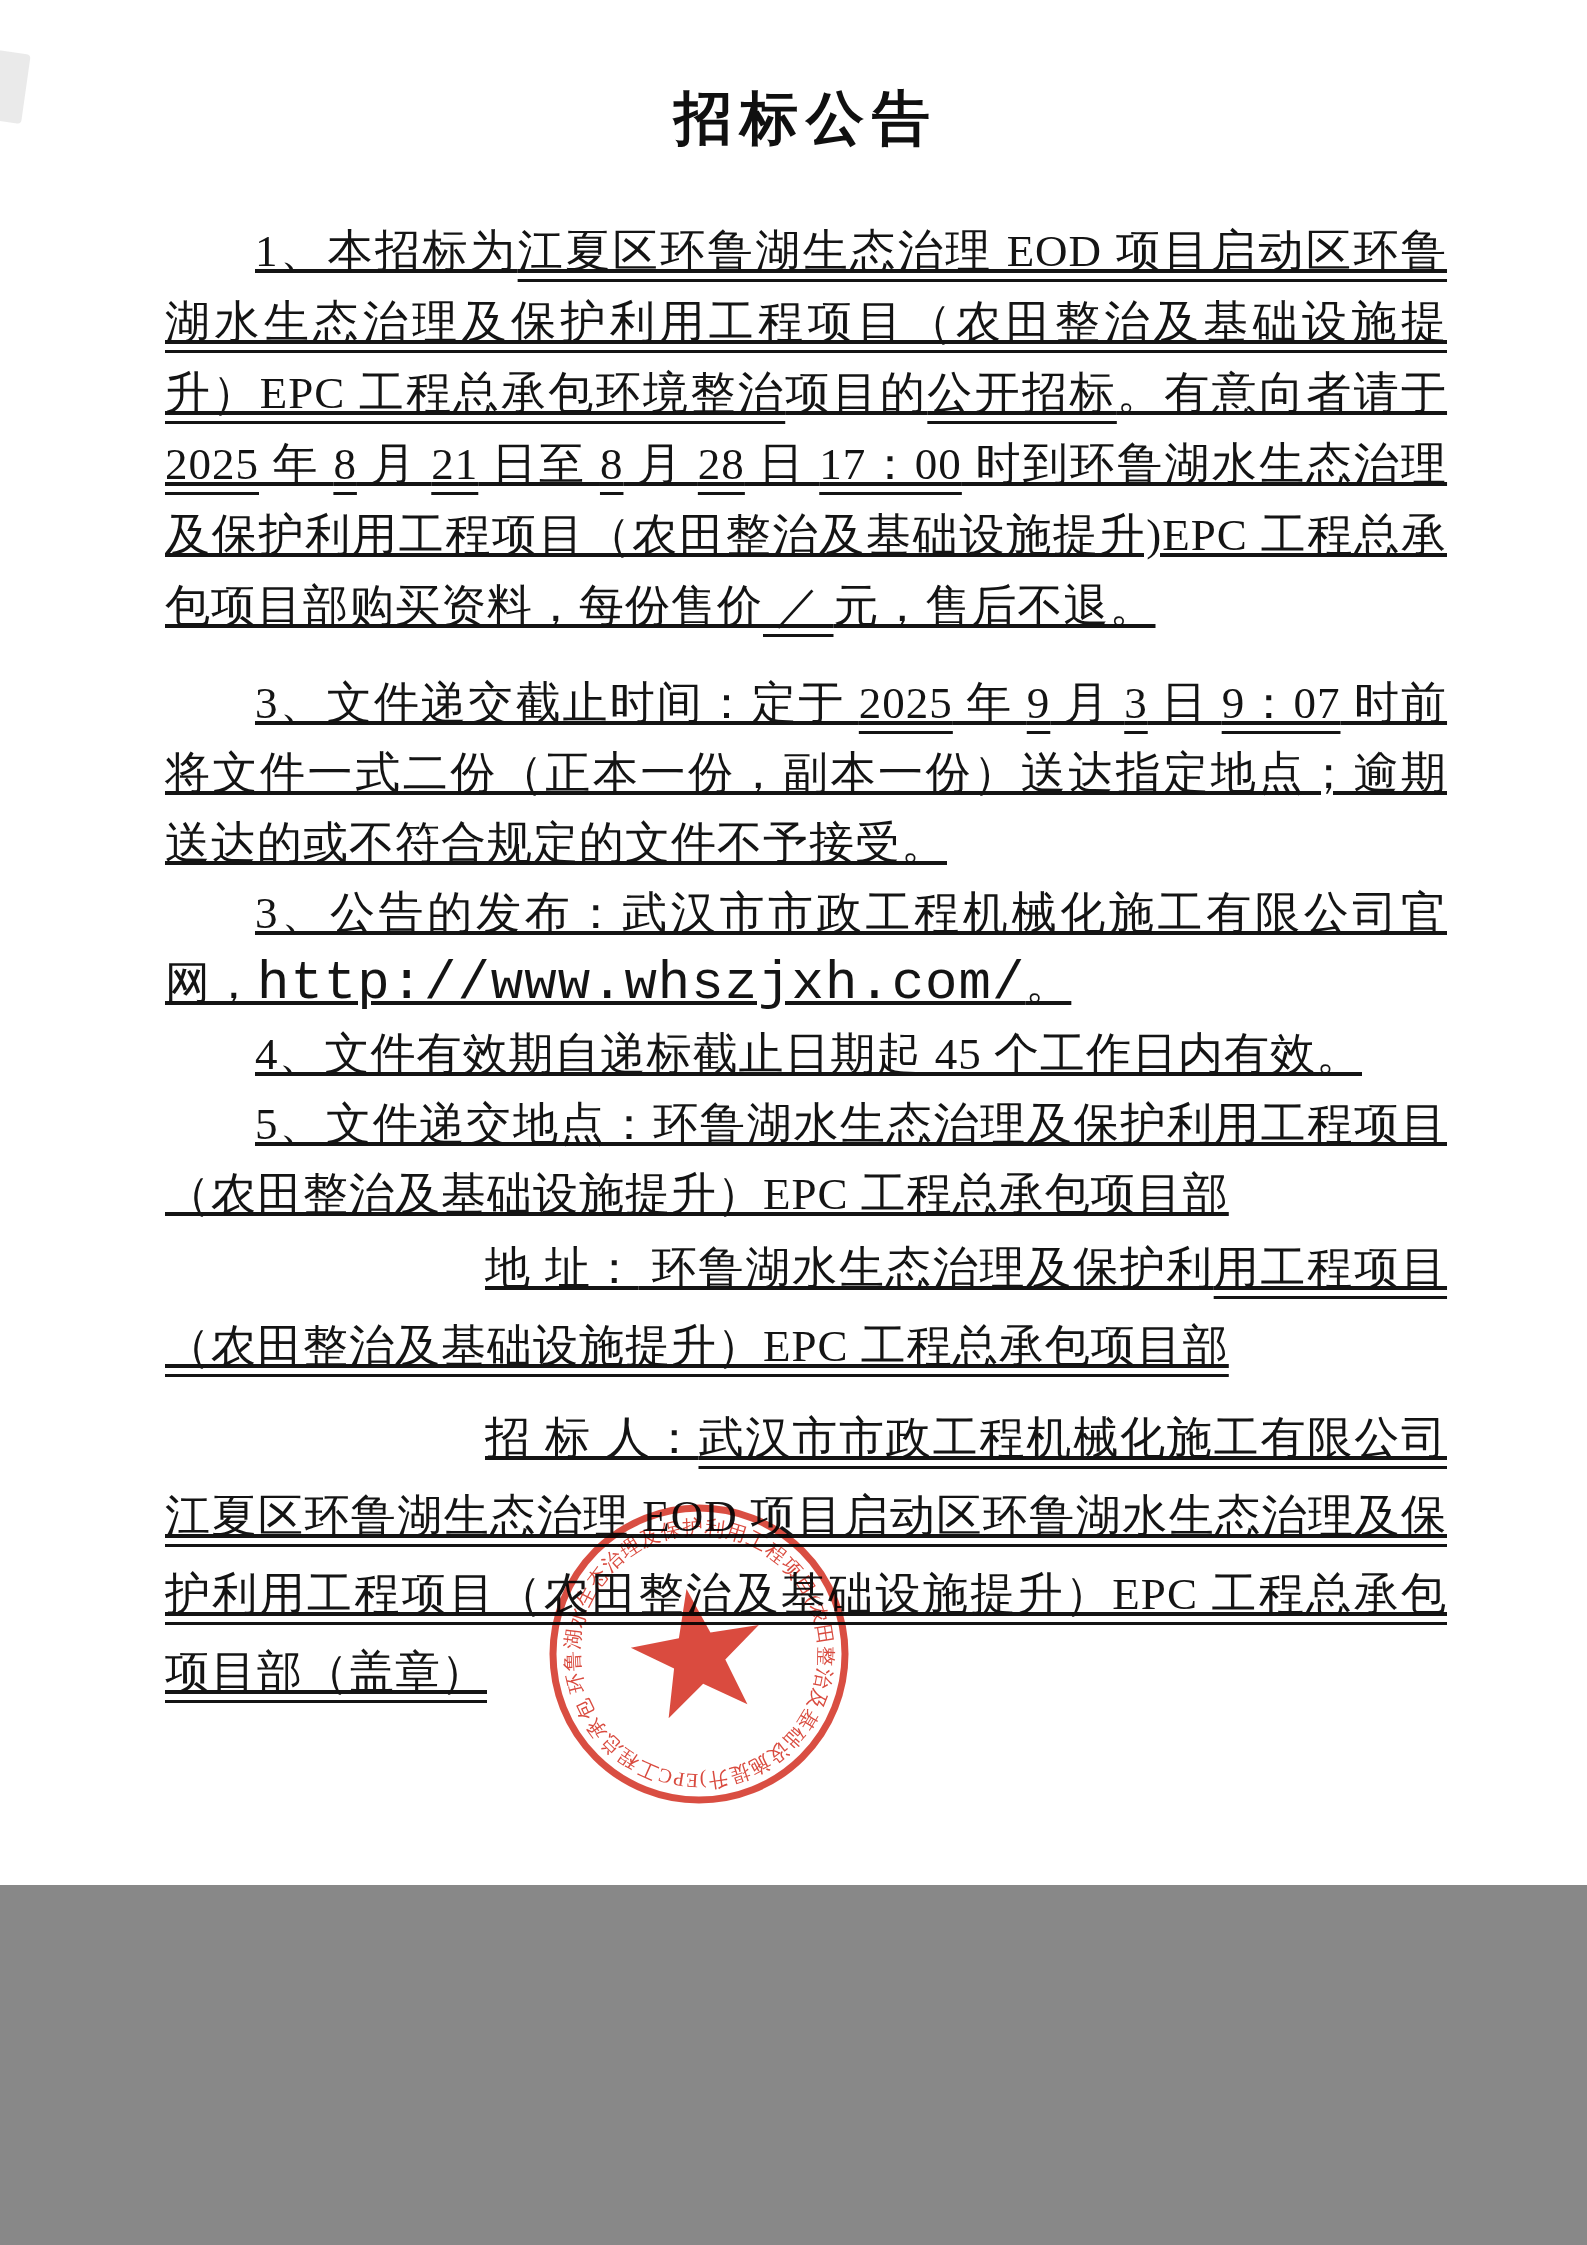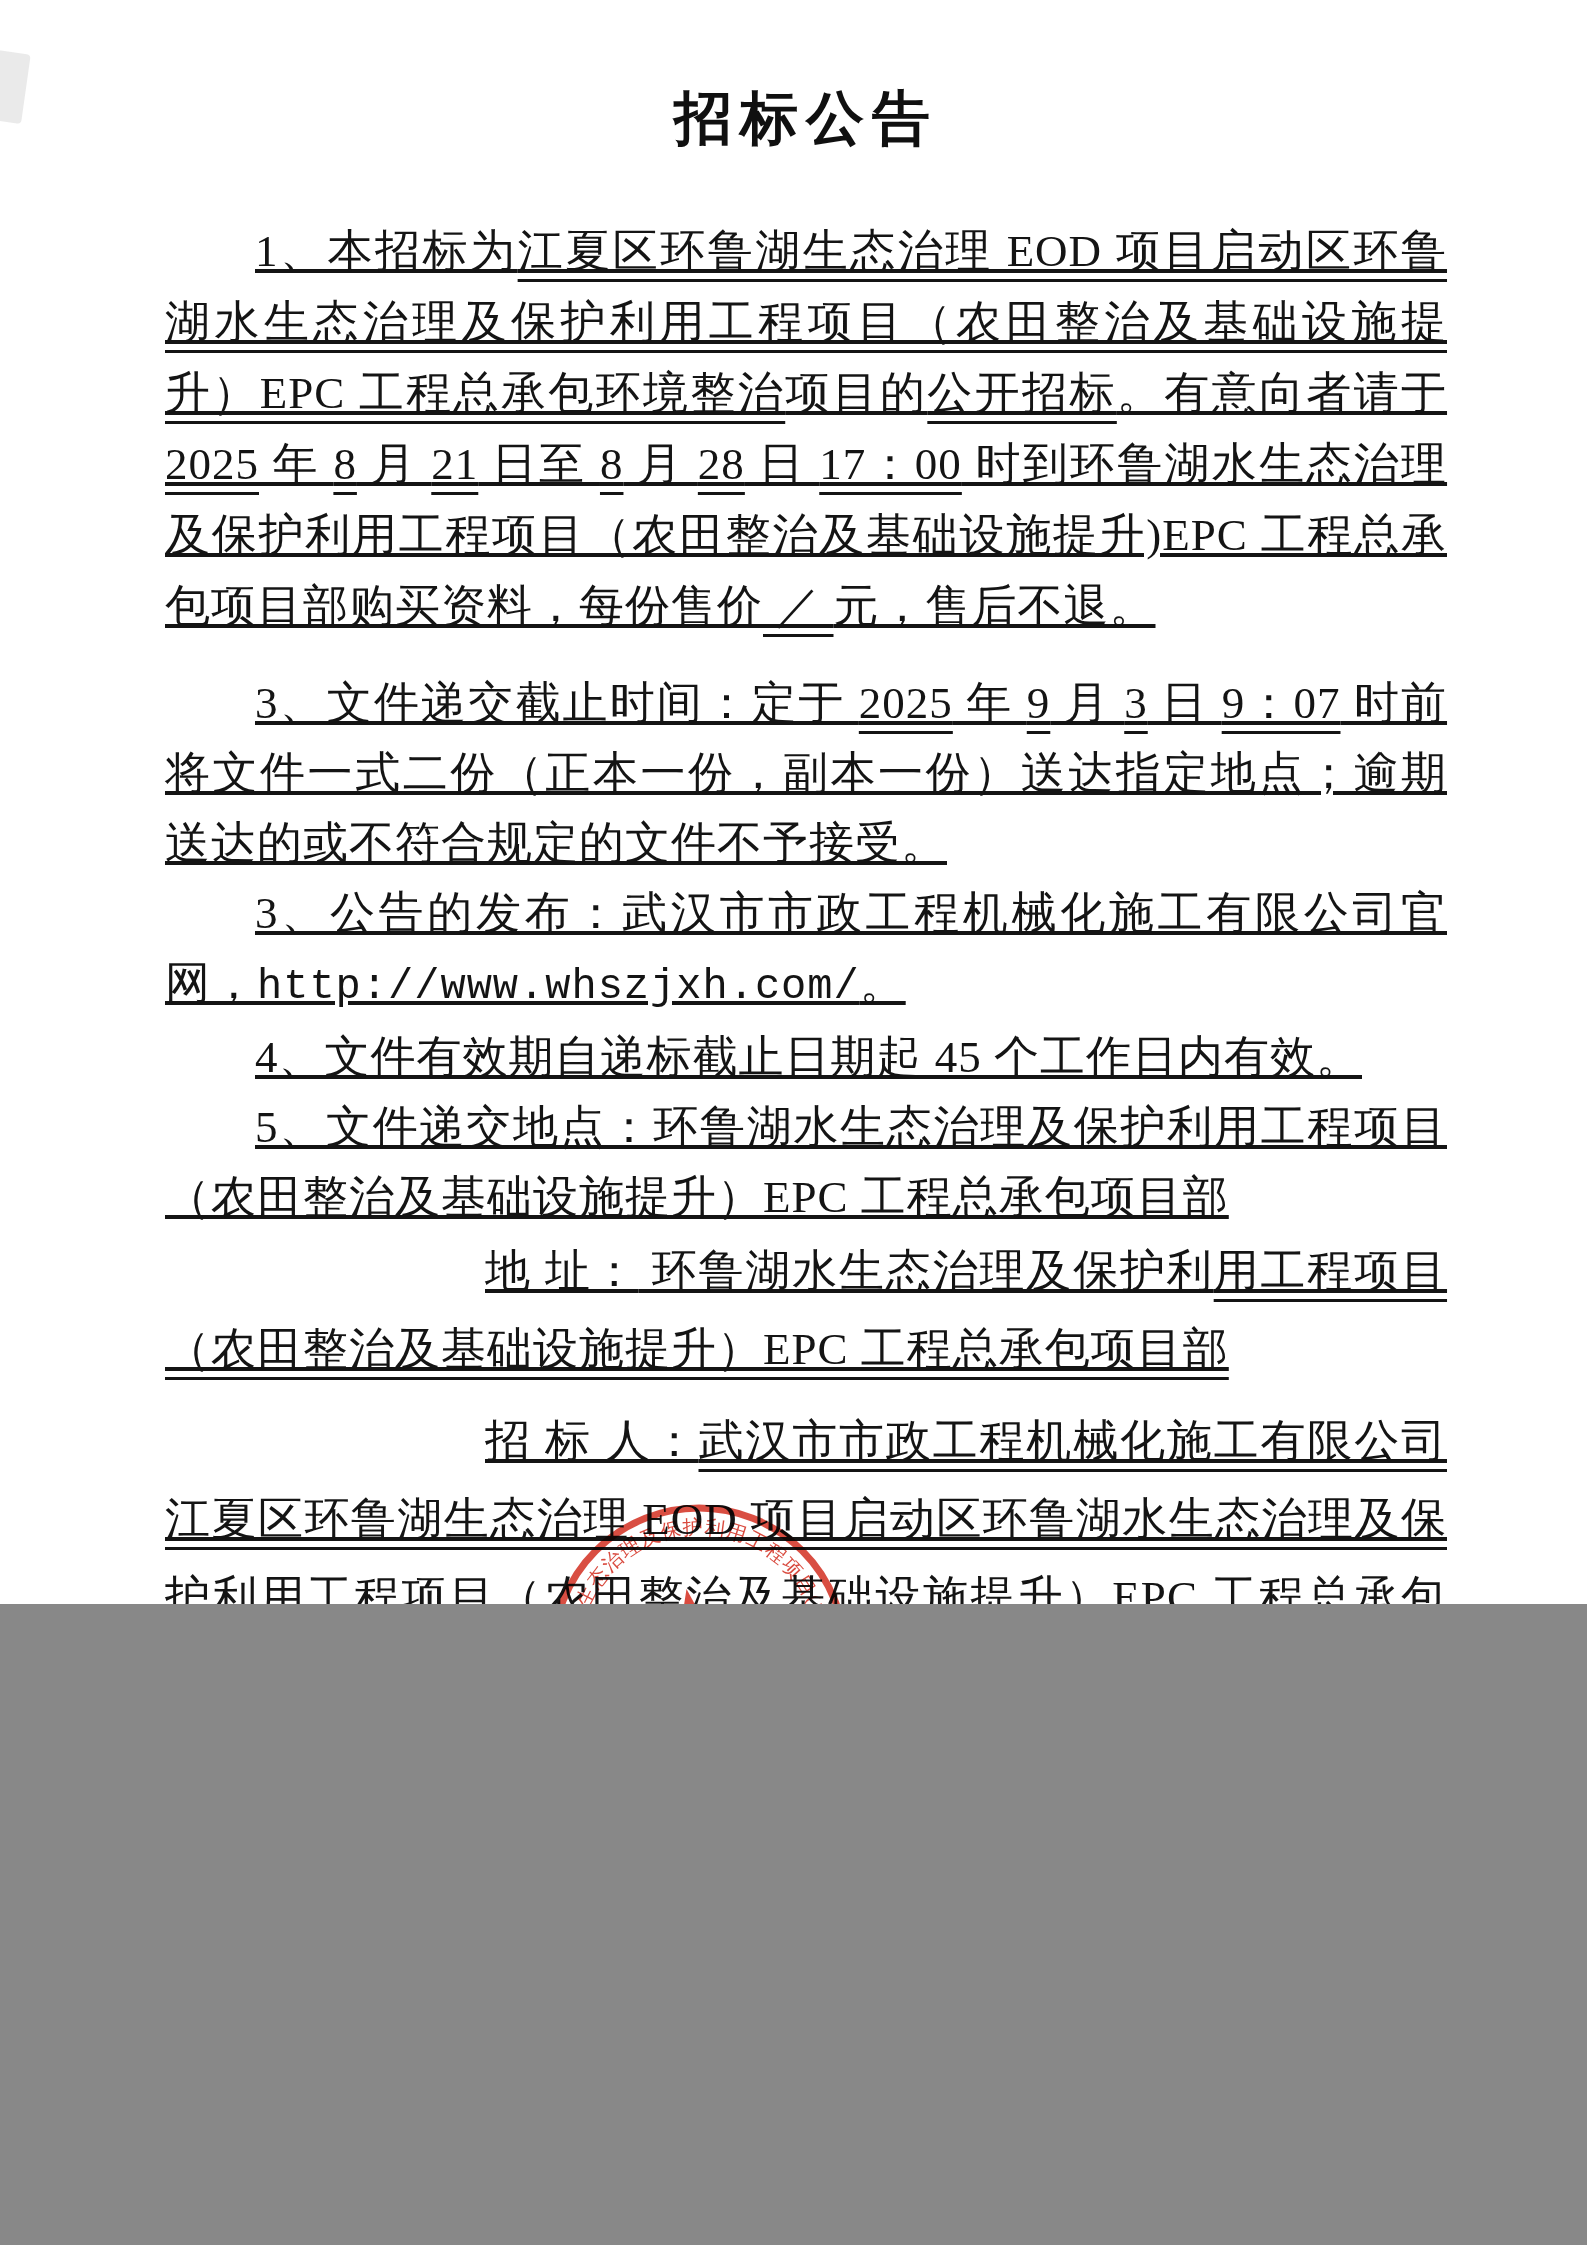--- a/index.html
+++ b/index.html
@@ -1,18 +1,18 @@
 <!DOCTYPE html>
 <html><head>
 <meta charset="utf-8">
 <style>
   html,body{margin:0;padding:0;background:#888;}
   .page{
     position:relative;
-    width:1587px;height:1604px;
+    width:1587px;height:1885px;
     background:#ffffff;
     overflow:hidden;
     font-family:"Liberation Serif", serif;
     color:#141414;
   }
   .scan-smudge{
     position:absolute;left:-8px;top:52px;width:34px;height:70px;
     background:#d9d9d9;opacity:.55;transform:rotate(8deg);border-radius:4px;
   }
   .content{
@@ -30,21 +30,21 @@
   .body-text p.num{text-indent:90px;}
   .body-text p.num.first{margin-bottom:26px;}
   .body-text p.mid{line-height:70px;}
   .body-text p.sig{text-indent:320px;line-height:78px;}
   .body-text p.sig-first{margin-top:14px;}
   span.u{
     text-decoration:underline;
     text-decoration-thickness:3px;
     text-underline-offset:13px;
   }
-  span.mono{font-family:"Liberation Mono", monospace;font-size:42px;}
+  span.mono{font-family:"Liberation Mono", monospace;font-size:54px;}
   .stamp{
     position:absolute;left:543px;top:1492px;width:312px;height:316px;
     mix-blend-mode:multiply;opacity:.92;pointer-events:none;
   }
   .footer{
     position:absolute;left:1183px;top:2138px;height:86px;
     display:flex;align-items:flex-end;
   }
   .qr{width:74px;height:74px;display:block;}
   .scanner-credit{

